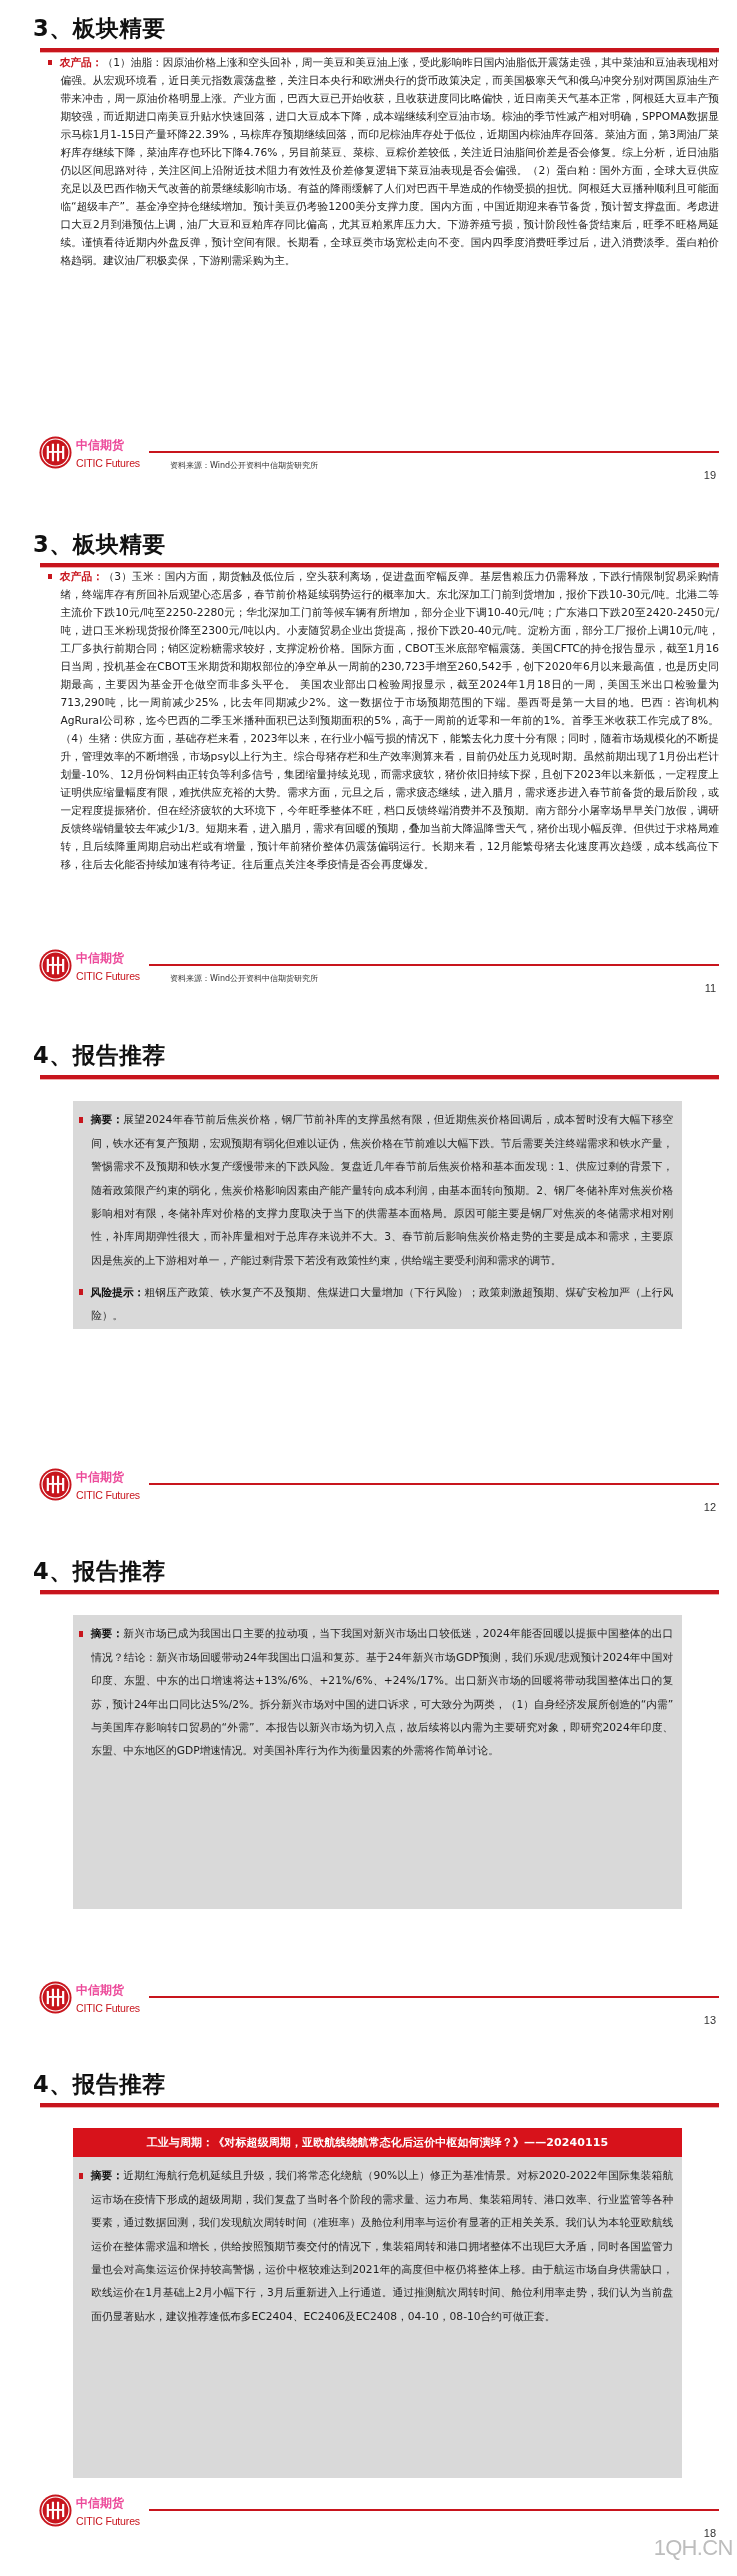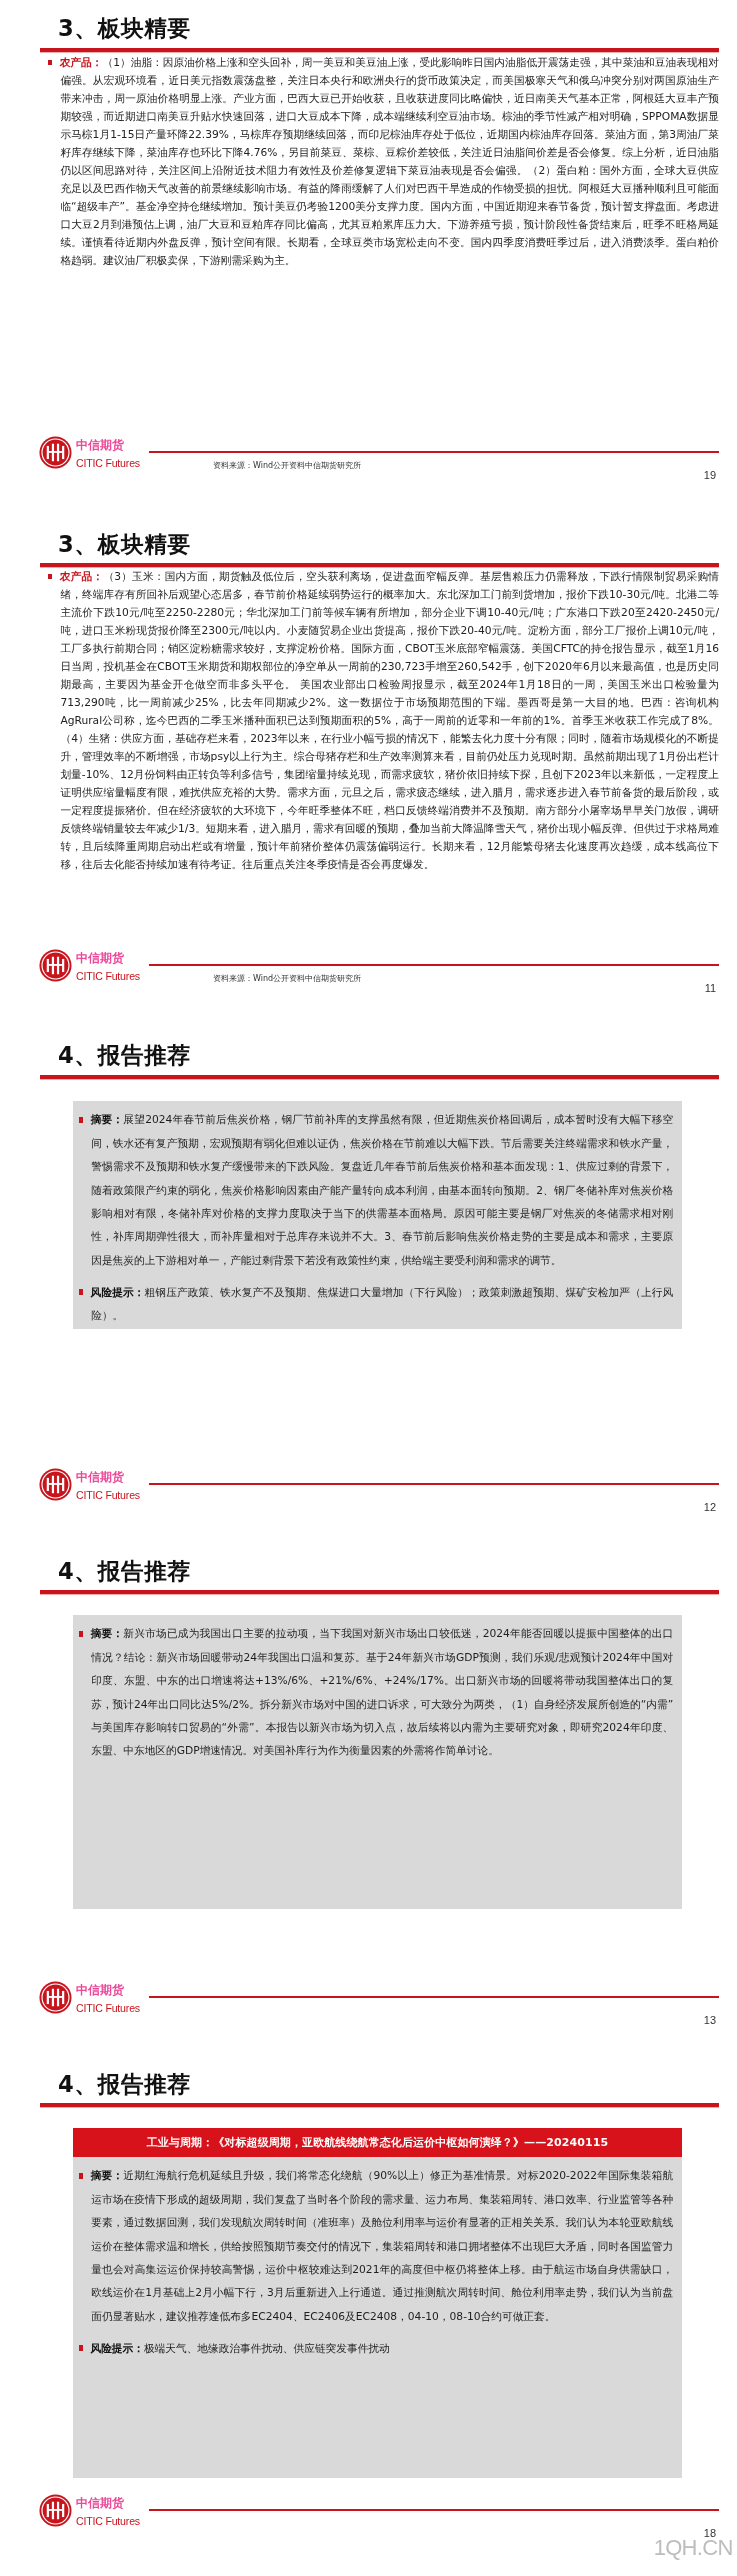--- a/index.html
+++ b/index.html
@@ -1,40 +1,40 @@
 <!DOCTYPE html>
 <html style="font-size:11.7px"><head>
 <meta charset="utf-8">
 <style>
   * { box-sizing: border-box; margin: 0; padding: 0; }
   html, body { width: 737px; background: #ffffff; }
   body { font-family: "DejaVu Sans", "Liberation Sans", sans-serif; color: #1a1a1a; position: relative; height: 2576px; overflow: hidden; }
 
   .page { position: absolute; left: 0; width: 737px; }
-  .page-title { position: absolute; left: 58px; font-family: "DejaVu Sans", sans-serif; font-weight: bold; font-size: 22.6px; letter-spacing: 0.7px; color: #111; }
+  .page-title { position: absolute; left: 33px; font-family: "DejaVu Sans", sans-serif; font-weight: bold; font-size: 22.6px; letter-spacing: 0.7px; color: #111; }
   .title-rule { position: absolute; left: 40px; width: 679px; height: 3.7px; background: #c8151d; box-shadow: 0 0.7px 0 #e88; }
 
   .body-text { position: absolute; left: 48px; width: 671px; font-size: 10.7px; line-height: 18px; color: #222; text-align: justify; }
   .bullet { display: inline-block; width: 4.4px; height: 5.8px; background: #c8151d; margin-right: 7.3px; vertical-align: 0.7px; }
   .lead-red { color: #c8151d; font-weight: bold; }
   .body-text .para { padding-left: 12.4px; text-indent: -12.4px; }
 
   .report-box { position: absolute; left: 73px; width: 609px; background: #d9d9d9; }
   .report-head { background: #d7121b; color: #fff; font-weight: bold; font-size: 11px; text-align: center; display: flex; align-items: center; justify-content: center; letter-spacing: 0.1px; }
   .report-body { padding: 7.3px 8.8px 0 5.8px; }
   .report-para { font-size: 10.7px; line-height: 23.4px; color: #1e1e1e; padding-left: 12.4px; text-indent: -12.4px; text-align: justify; }
   .report-para + .report-para { margin-top: 8.8px; }
   .lead-dark { font-weight: bold; color: #111; }
 
   .footer { position: absolute; left: 38px; width: 681px; height: 45px; }
   .logo-circle { position: absolute; left: 0; top: 0; width: 35px; height: 35px; }
   .logo-cn { position: absolute; left: 38px; top: 2px; font-size: 12px; font-weight: bold; color: #ec4899; letter-spacing: 0px; font-family: "DejaVu Serif", serif; }
   .logo-en { position: absolute; left: 38px; top: 22px; font-size: 10.6px; color: #c8151d; font-family: "Liberation Sans", sans-serif; letter-spacing: -0.2px; }
   .footer-rule { position: absolute; left: 111px; right: 0; top: 16px; height: 1.5px; background: #c8151d; }
-  .footer-source { position: absolute; left: 132px; top: 25px; font-size: 8px; color: #333; margin-left: 43px; }
+  .footer-source { position: absolute; left: 132px; top: 25px; font-size: 8px; color: #333; }
   .page-num { position: absolute; right: 2.9px; top: 34px; font-size: 11px; color: #333; font-family: "Liberation Sans", sans-serif; }
 
   .watermark { position: absolute; right: 4.4px; top: 2535px; font-size: 22px; color: #bdbdbd; font-family: "Liberation Sans", sans-serif; letter-spacing: -0.7px; }
 </style>
 </head>
 <body>
 
 <section class="page" style="top:0;height:497px;">
   <h1 class="page-title" style="top:13px;">3、板块精要</h1>
   <div class="title-rule" style="top:48px;"></div>
@@ -146,23 +146,20 @@
 
 <section class="page" style="top:0;height:2576px;">
   <h1 class="page-title" style="top:2069px;">4、报告推荐</h1>
   <div class="title-rule" style="top:2103px;"></div>
   <div class="report-box" style="top:2128px;height:350px;">
     <div class="report-head" style="height:29px;">工业与周期：《对标超级周期，亚欧航线绕航常态化后运价中枢如何演绎？》——20240115</div>
     <div class="report-body">
       <p class="report-para">
         <span class="bullet"></span><span class="lead-dark">摘要：</span><span>近期红海航行危机延续且升级，我们将常态化绕航（90%以上）修正为基准情景。对标2020-2022年国际集装箱航运市场在疫情下形成的超级周期，我们复盘了当时各个阶段的需求量、运力布局、集装箱周转、港口效率、行业监管等各种要素，通过数据回测，我们发现航次周转时间（准班率）及舱位利用率与运价有显著的正相关关系。我们认为本轮亚欧航线运价在整体需求温和增长，供给按照预期节奏交付的情况下，集装箱周转和港口拥堵整体不出现巨大矛盾，同时各国监管力量也会对高集运运价保持较高警惕，运价中枢较难达到2021年的高度但中枢仍将整体上移。由于航运市场自身供需缺口，欧线运价在1月基础上2月小幅下行，3月后重新进入上行通道。通过推测航次周转时间、舱位利用率走势，我们认为当前盘面仍显著贴水，建议推荐逢低布多EC2404、EC2406及EC2408，04-10，08-10合约可做正套。</span>
       </p>
-      <p class="report-para">
-        <span class="bullet"></span><span class="lead-dark">风险提示：</span><span>极端天气、地缘政治事件扰动、供应链突发事件扰动</span>
-      </p>
     </div>
   </div>
   <div class="footer" style="top:2493px;">
     <svg class="logo-circle" viewBox="0 0 48 48">
       <circle cx="24" cy="24" r="22" fill="#c8151d"></circle>
       <circle cx="24" cy="24" r="18.5" fill="none" stroke="#fff" stroke-width="1.6"></circle>
       <rect x="12" y="15" width="3" height="18" fill="#fff"></rect>
       <rect x="19" y="12" width="3" height="24" fill="#fff"></rect>
       <rect x="26" y="12" width="3" height="24" fill="#fff"></rect>
       <rect x="33" y="15" width="3" height="18" fill="#fff"></rect>

